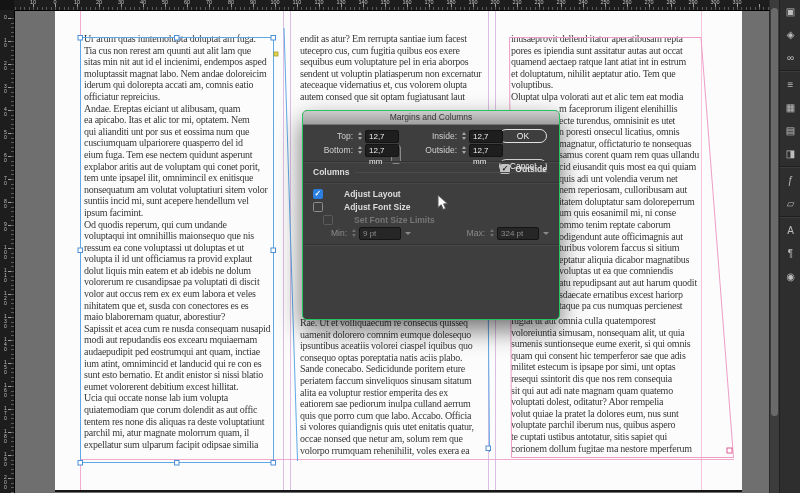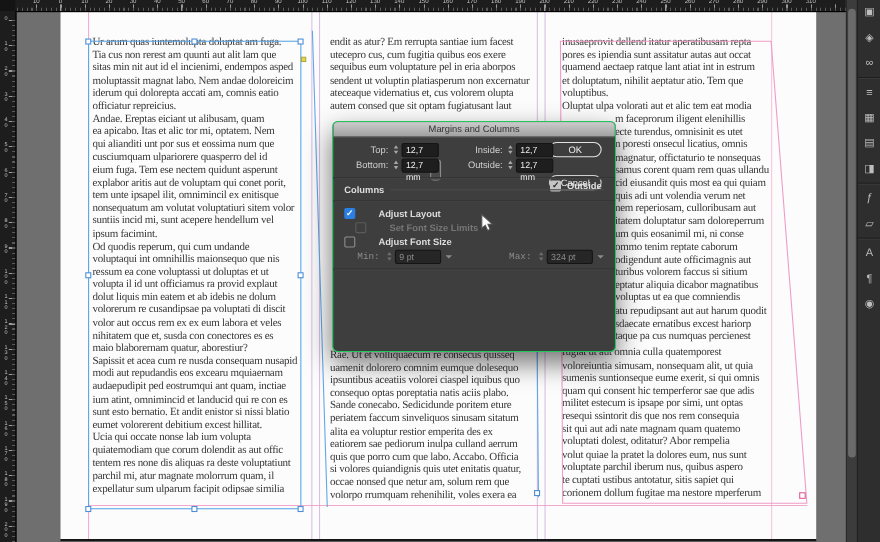--- a/index.html
+++ b/index.html
@@ -67,21 +67,21 @@
   .cb.on.gray::after{content:"✓";position:absolute;top:-1px;left:0.5px;font-size:8px;line-height:9px;color:#1c1c1c;}
   .cb.on.blue{background:#2b7fe0;border-color:#2b7fe0;}
   .cb.on.blue::after{content:"✓";position:absolute;top:-1px;left:0.5px;font-size:8px;line-height:9px;color:#fff;}
   .disabled{color:#767676;font-weight:bold;}
   .disabled .cb{border-color:#5b5b5b;}
   .dim{color:#8b8b8b;}
   .dim .flabel{color:#8b8b8b;}
   .dim .field{color:#8b8b8b;background:#262626;}
   .dim .tri-up{border-bottom-color:#6e6e6e;} .dim .tri-dn{border-top-color:#6e6e6e;}
   .dd{margin-left:4px;width:0;height:0;border-left:3px solid transparent;border-right:3px solid transparent;border-top:3.5px solid #8a8a8a;}
-  .mm-label{width:24px;text-align:center;padding-right:3px;font-family:Liberation Mono, monospace;}
+  .mm-label{width:24px;text-align:right;padding-right:3px;}
   .dlgbtn{position:absolute;width:46px;height:12px;border:1.5px solid #cfcfcf;border-radius:8px;
           background:#3e3e3e;color:#efefef;text-align:center;line-height:12px;font-size:8.5px;right:12px;}
   .btn-ok{top:18px;border-color:#e2e2e2;}
   .btn-cancel{top:48px;}
   .preview-row{position:absolute;top:53px;right:12px;display:flex;align-items:center;font-weight:bold;color:#e2e2e2;}
   .link-icon{position:absolute;left:88px;top:34px;width:8px;height:17px;border:1px solid #8a8a8a;border-radius:3px;
              background:#4a4a4a;color:#cfcfcf;font-size:7px;line-height:16px;text-align:center;}
 
   
   .vscroll{left:769px;top:0;width:10px;height:493px;background:#3c3c3c;border-left:1px solid #2a2a2a;z-index:6;}
@@ -323,27 +323,27 @@
       <span>Columns</span>
         <span class="rule"></span>
     </div>
 
     <div class="hr"></div>
 
     <div class="cbrow">
       <span class="cb blue on"></span>
       <span>Adjust Layout</span>
     </div>
+    <div class="cbrow">
+      <span class="cb gray"></span>
+      <span>Adjust Font Size</span>
+    </div>
     <div class="cbrow indent disabled">
       <span class="cb"></span>
       <span>Set Font Size Limits</span>
-    </div>
-    <div class="cbrow">
-      <span class="cb gray"></span>
-      <span>Adjust Font Size</span>
     </div>
     <div class="frow dim" style="padding-left:10px;">
       <span class="flabel mm-label">Min:</span>
       <span class="stepper">
           <span class="tri-up"></span>
           <span class="tri-dn"></span>
         </span>
       <span class="field w40">9 pt</span>
       <span class="dd"></span>
       <span class="grow"></span>

